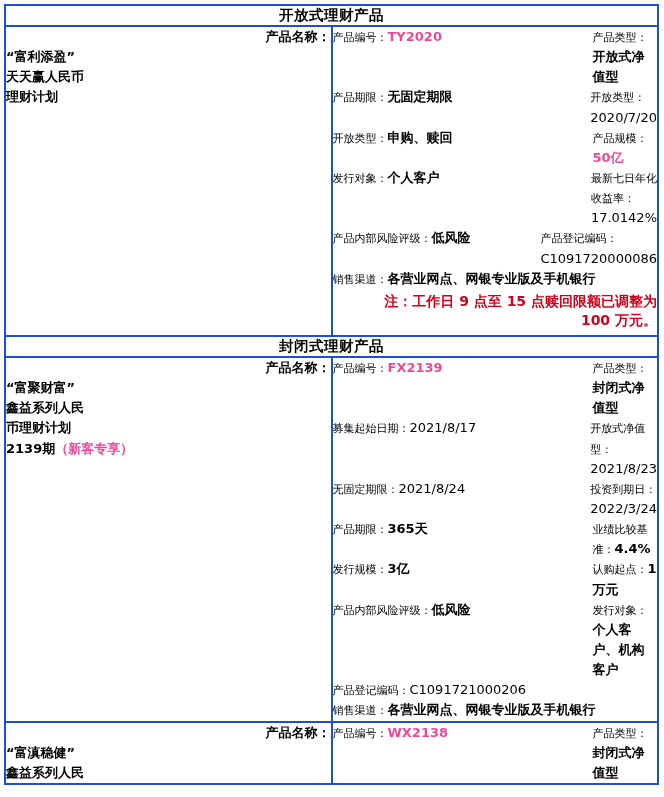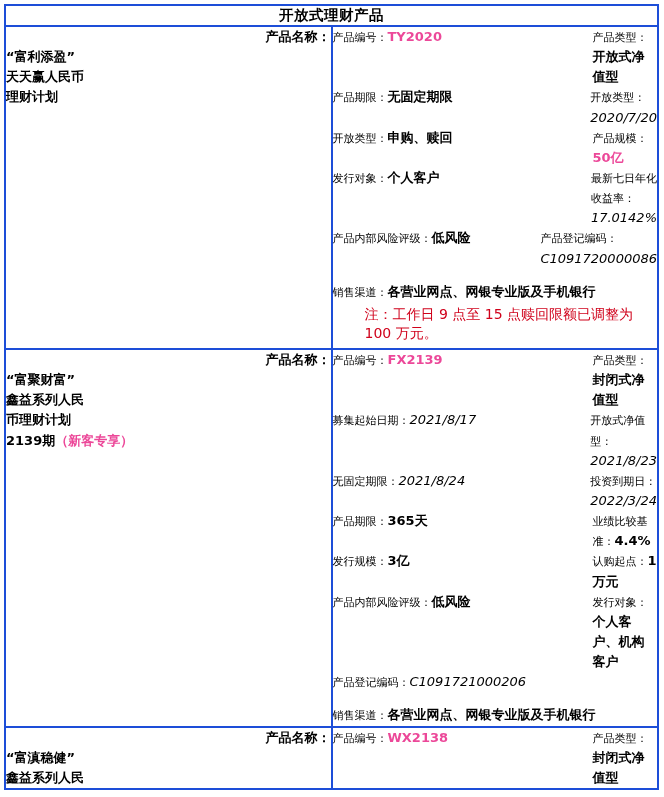--- a/index.html
+++ b/index.html
@@ -58,34 +58,33 @@
     display: flex;
     line-height: 1.55;
   }
   .det-col {
     box-sizing: border-box;
   }
   .col-a { width: 260px; padding-right: 4px; }
   .col-b { flex: 1; }
   .lbl { font-size: 11px; }
   .val { font-weight: bold; }
-  .val-norm { font-weight: normal; font-style: italic; }
+  .val-norm { font-weight: normal; }
   .red { color: #ec4899; margin-top: 32px; }
   .note {
     color: #d0021b;
-    font-weight: normal;
-    text-align: left;
+    font-weight: bold;
+    text-align: right;
     font-size: 14px;
     padding: 3px 0 4px 0;
     line-height: 1.4;
     margin-left: 32px;
   }
   .full-row {
     line-height: 1.55;
-    margin-top: 13px;
   }
   .nm-line { display: block; }
 </style>
 </head>
 <body>
 
 <div id="page">
   <table class="doc">
     <tbody id="table-body">
         <tr>
@@ -117,20 +116,23 @@
               <div class="det-col col-a"><span class="lbl">发行对象：</span><span class="val">个人客户</span></div>
               <div class="det-col col-b"><span class="lbl">最新七日年化收益率：</span><span class="val-norm">17.0142%</span></div>
             </div>
             <div class="det-row">
               <div class="det-col col-a"><span class="lbl">产品内部风险评级：</span><span class="val">低风险</span></div>
               <div class="det-col col-b"><span class="lbl">产品登记编码：</span><span class="val-norm">C1091720000086</span></div>
             </div>
             <div class="full-row"><span class="lbl">销售渠道：</span><span class="val">各营业网点、网银专业版及手机银行</span></div>
             <div class="note">注：工作日 9 点至 15 点赎回限额已调整为 100 万元。</div>
           </td>
+        </tr>
+        <tr>
+          <td colspan="2" class="section-title">封闭式理财产品</td>
         </tr>
         <tr>
           <td class="name-cell">
             <div class="name-label">产品名称：</div>
             <div class="name-center">
               <span class="nm-line">“富聚财富”</span>
               <span class="nm-line">鑫益系列人民</span>
               <span class="nm-line">币理财计划</span>
               <span class="nm-line">2139期<span class="red">（新客专享）</span></span>
             </div>

